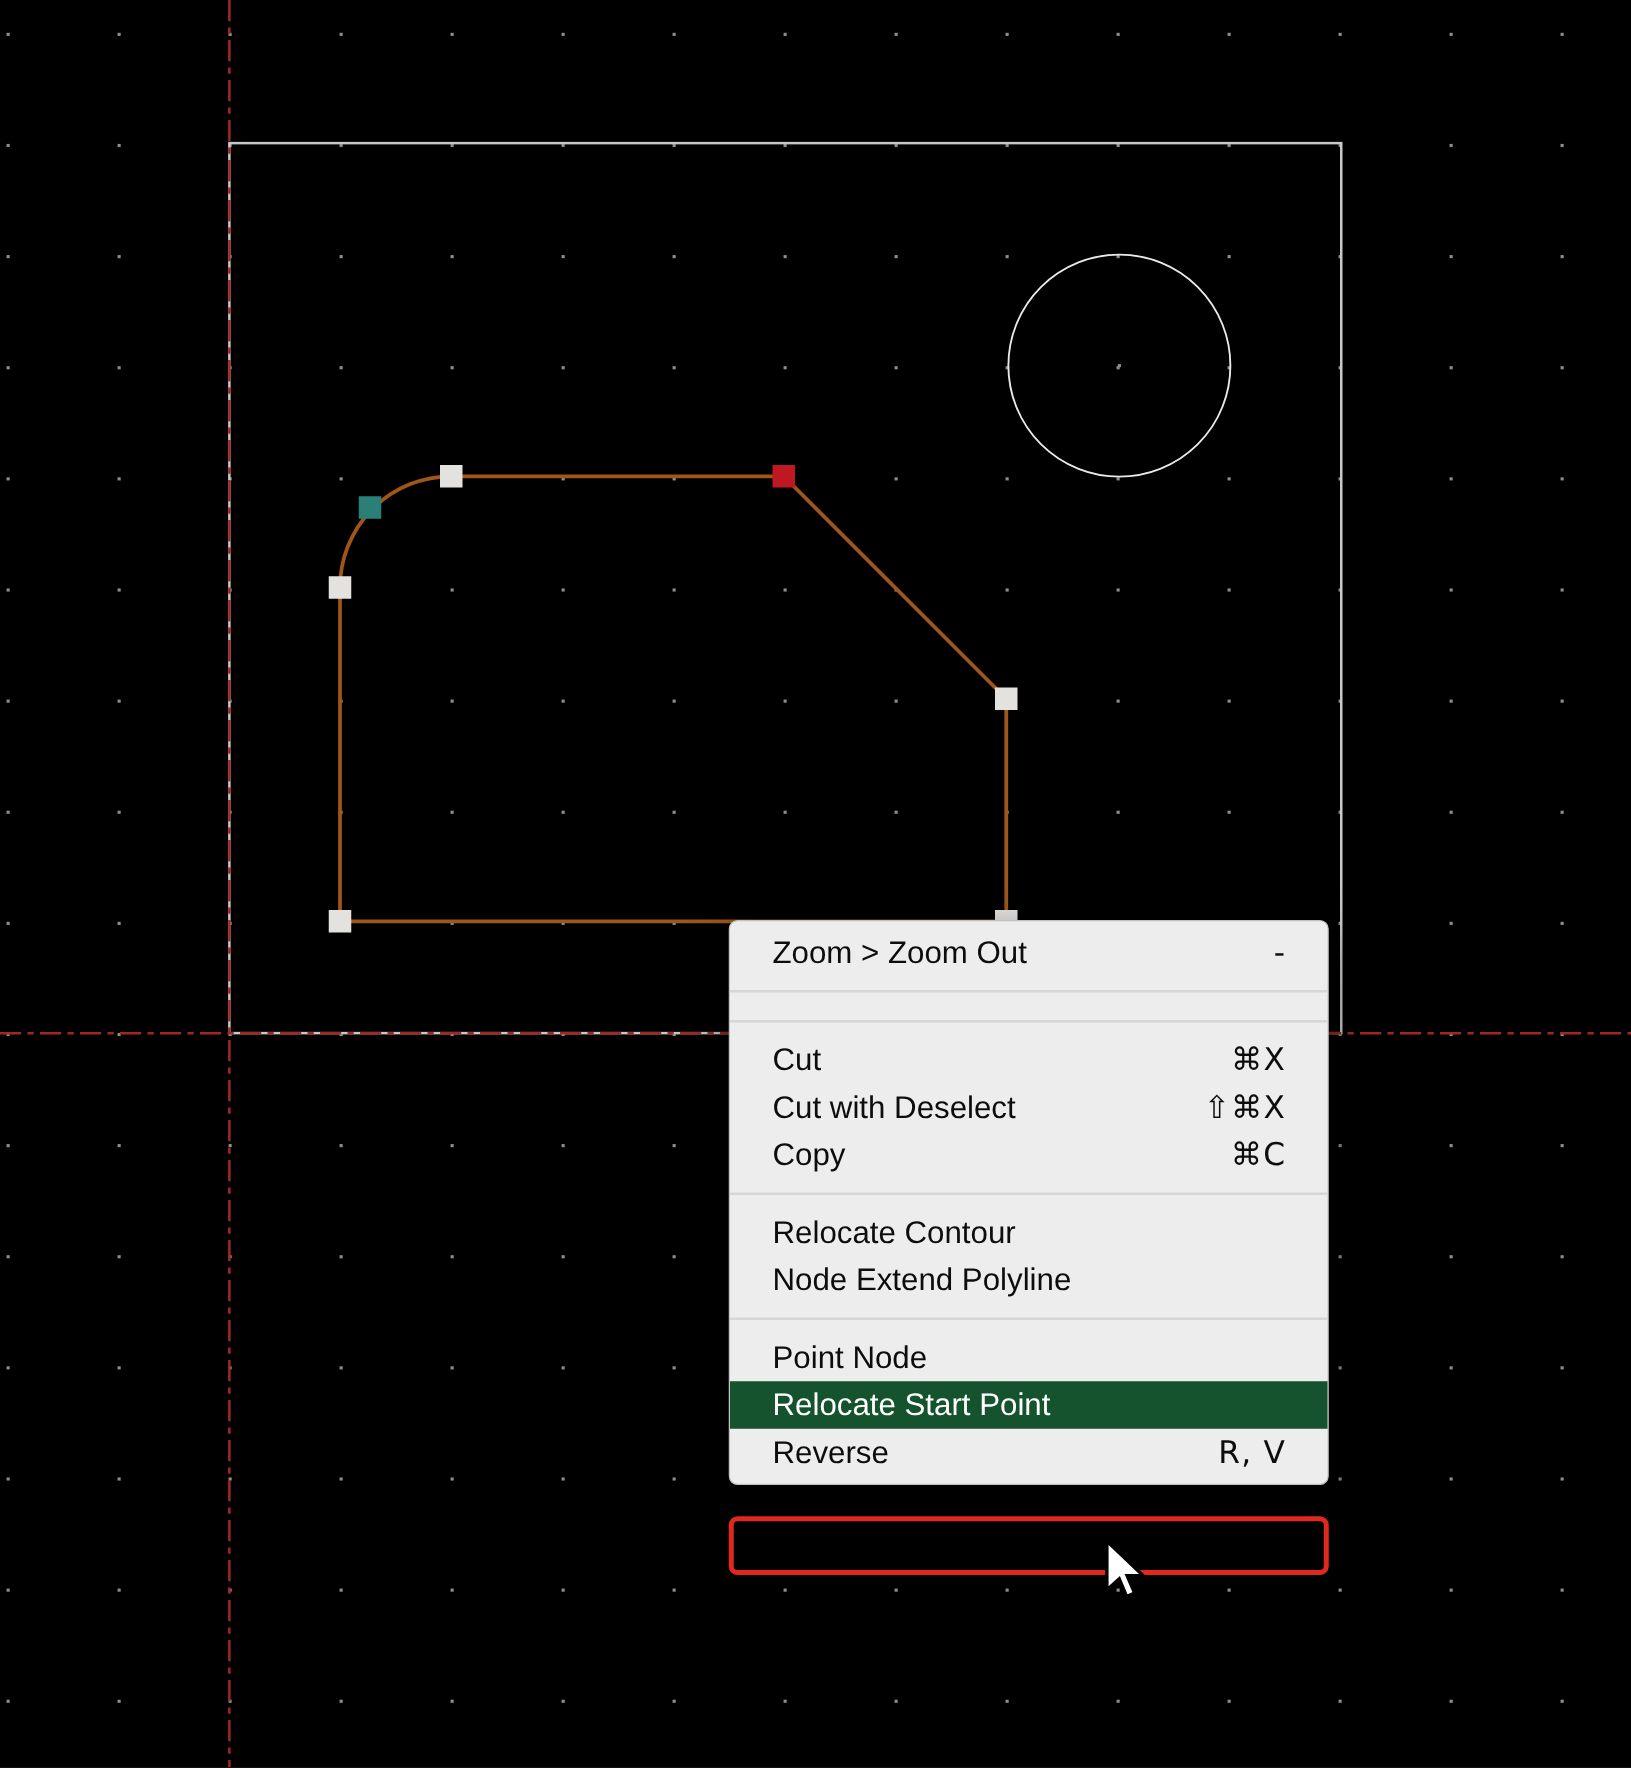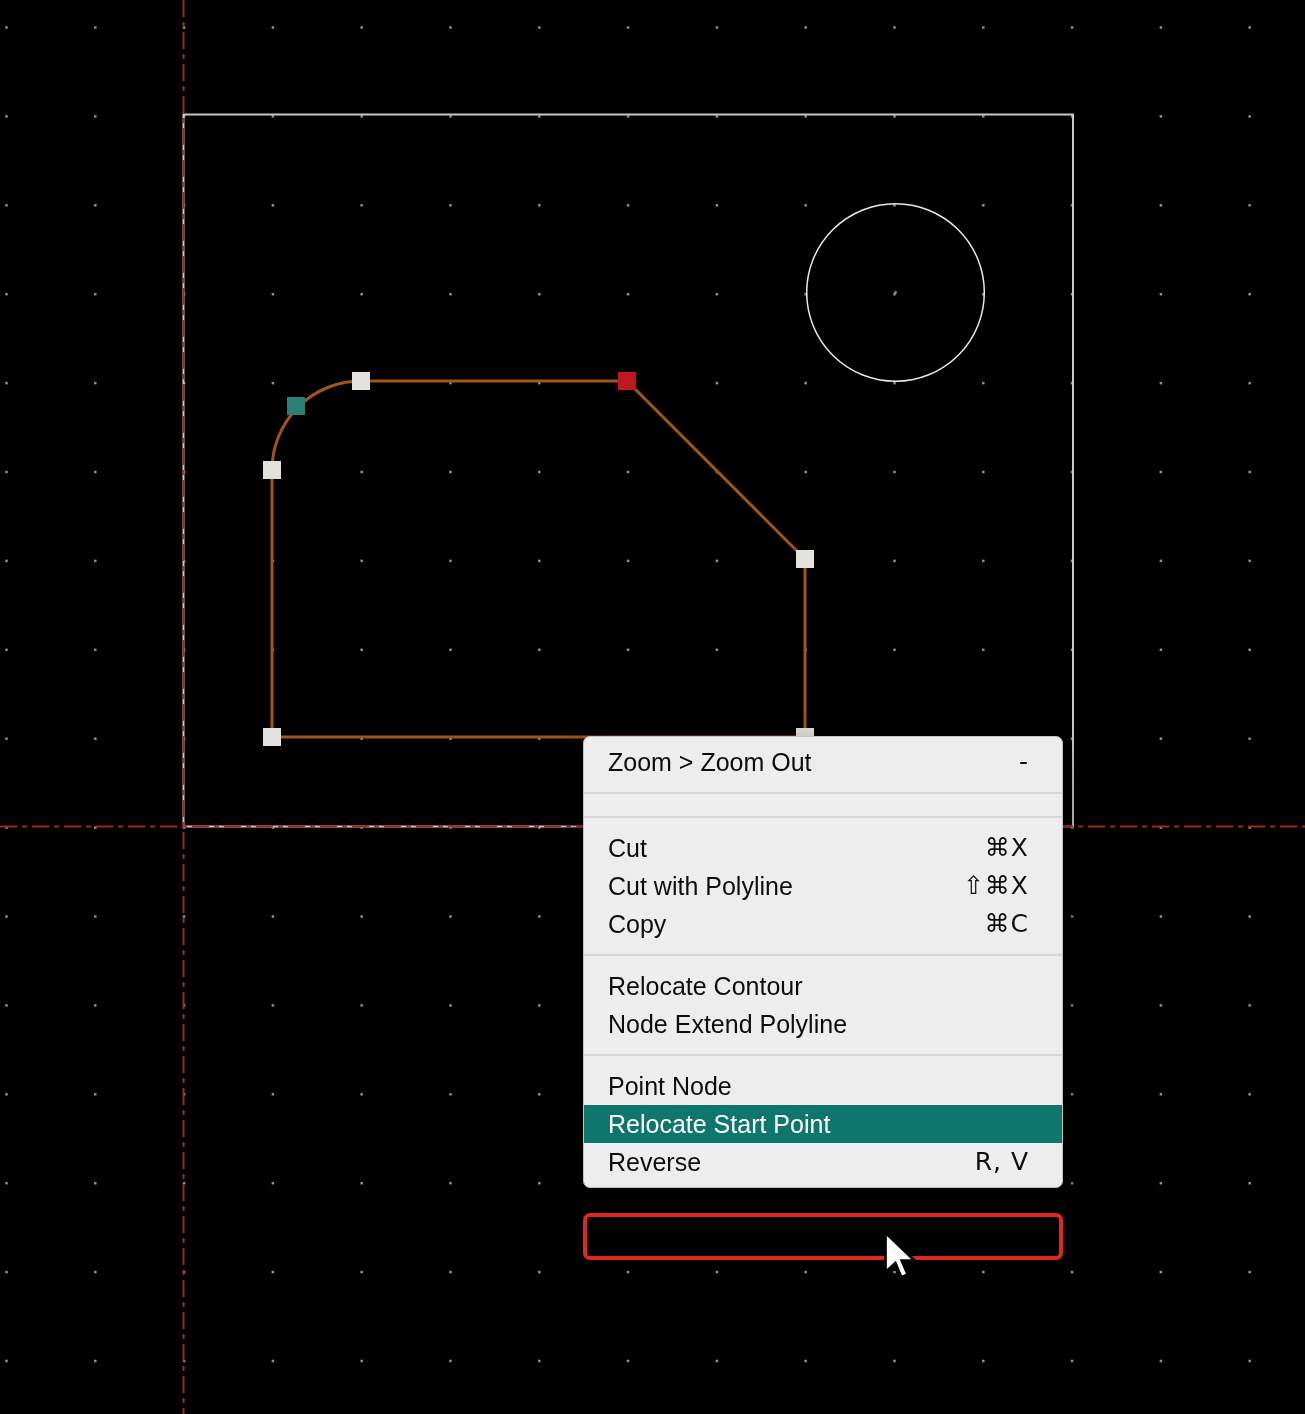--- a/index.html
+++ b/index.html
@@ -19,21 +19,21 @@
     border-radius:7px;
     border:1px solid #c2c2c2;
     padding:6px 0;
     z-index:10;
     box-shadow:0 14px 34px rgba(0,0,0,0.55);
     font-size:25px;
     -webkit-font-smoothing:antialiased;
   }
   .menu-item{
     height:38px;line-height:38px;
-    padding:0 33px 0 24px;
+    padding:0 33px 0 34px;
     display:flex;justify-content:space-between;align-items:center;
     white-space:nowrap;
     cursor:default;
   }
   .menu-item .shortcut{
     font-family:"DejaVu Sans","Liberation Sans",sans-serif;
     letter-spacing:1px;
   }
   .menu-sep{height:24px;position:relative;}
   .menu-sep::after{
@@ -323,42 +323,42 @@
         <span>Zoom &gt; Zoom Out</span>
         <span class="shortcut">-</span>
       </div>
       <div class="menu-sep" style="--sep: #d6d6d6;"></div>
       <div class="menu-sep" style="--sep: #d6d6d6;"></div>
       <div class="menu-item">
         <span>Cut</span>
         <span class="shortcut">⌘X</span>
       </div>
       <div class="menu-item">
-        <span>Cut with Polyline</span>
+        <span>Cut with Deselect</span>
         <span class="shortcut">⇧⌘X</span>
       </div>
       <div class="menu-item">
         <span>Copy</span>
         <span class="shortcut">⌘C</span>
       </div>
       <div class="menu-sep" style="--sep: #d6d6d6;"></div>
       <div class="menu-item">
         <span>Relocate Contour</span>
         <span class="shortcut"></span>
       </div>
       <div class="menu-item">
         <span>Node Extend Polyline</span>
         <span class="shortcut"></span>
       </div>
       <div class="menu-sep" style="--sep: #d6d6d6;"></div>
       <div class="menu-item">
         <span>Point Node</span>
         <span class="shortcut"></span>
       </div>
-      <div class="menu-item highlighted" style="background: #0f766e; color: rgb(255, 255, 255);">
+      <div class="menu-item highlighted" style="background: #14532d; color: rgb(255, 255, 255);">
         <span>Relocate Start Point</span>
         <span class="shortcut"></span>
       </div>
       <div class="menu-item">
         <span>Reverse</span>
         <span class="shortcut">R, V</span>
       </div>
     </div>
 
   <div id="annotation-box" style="border-color: rgb(224, 40, 30);"></div>

